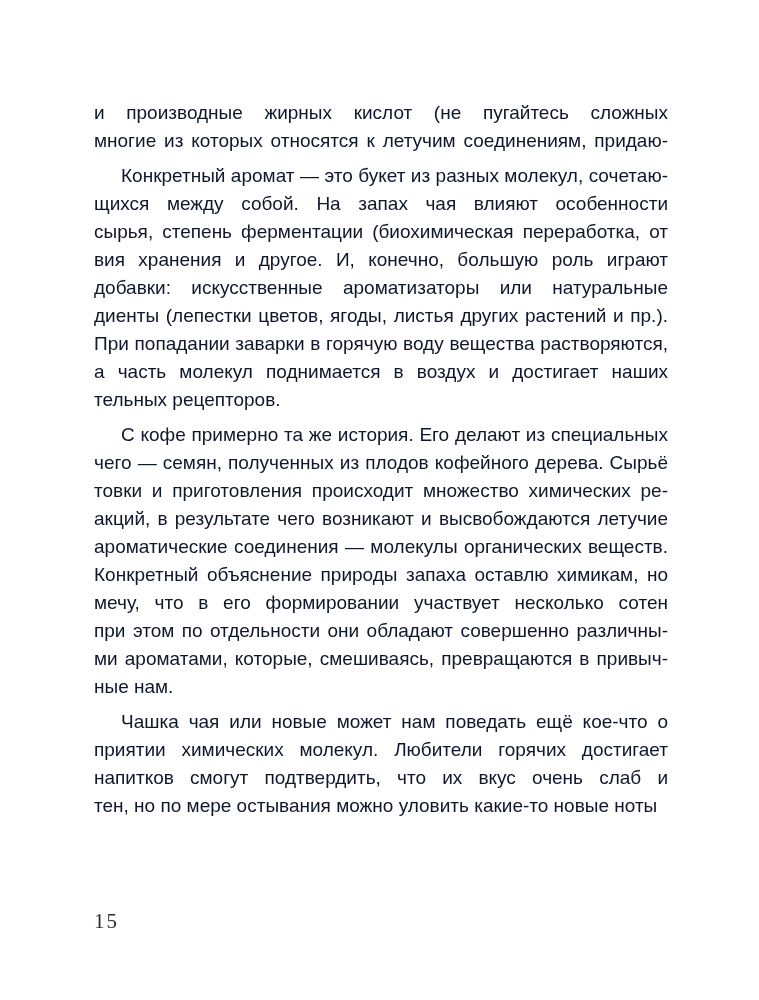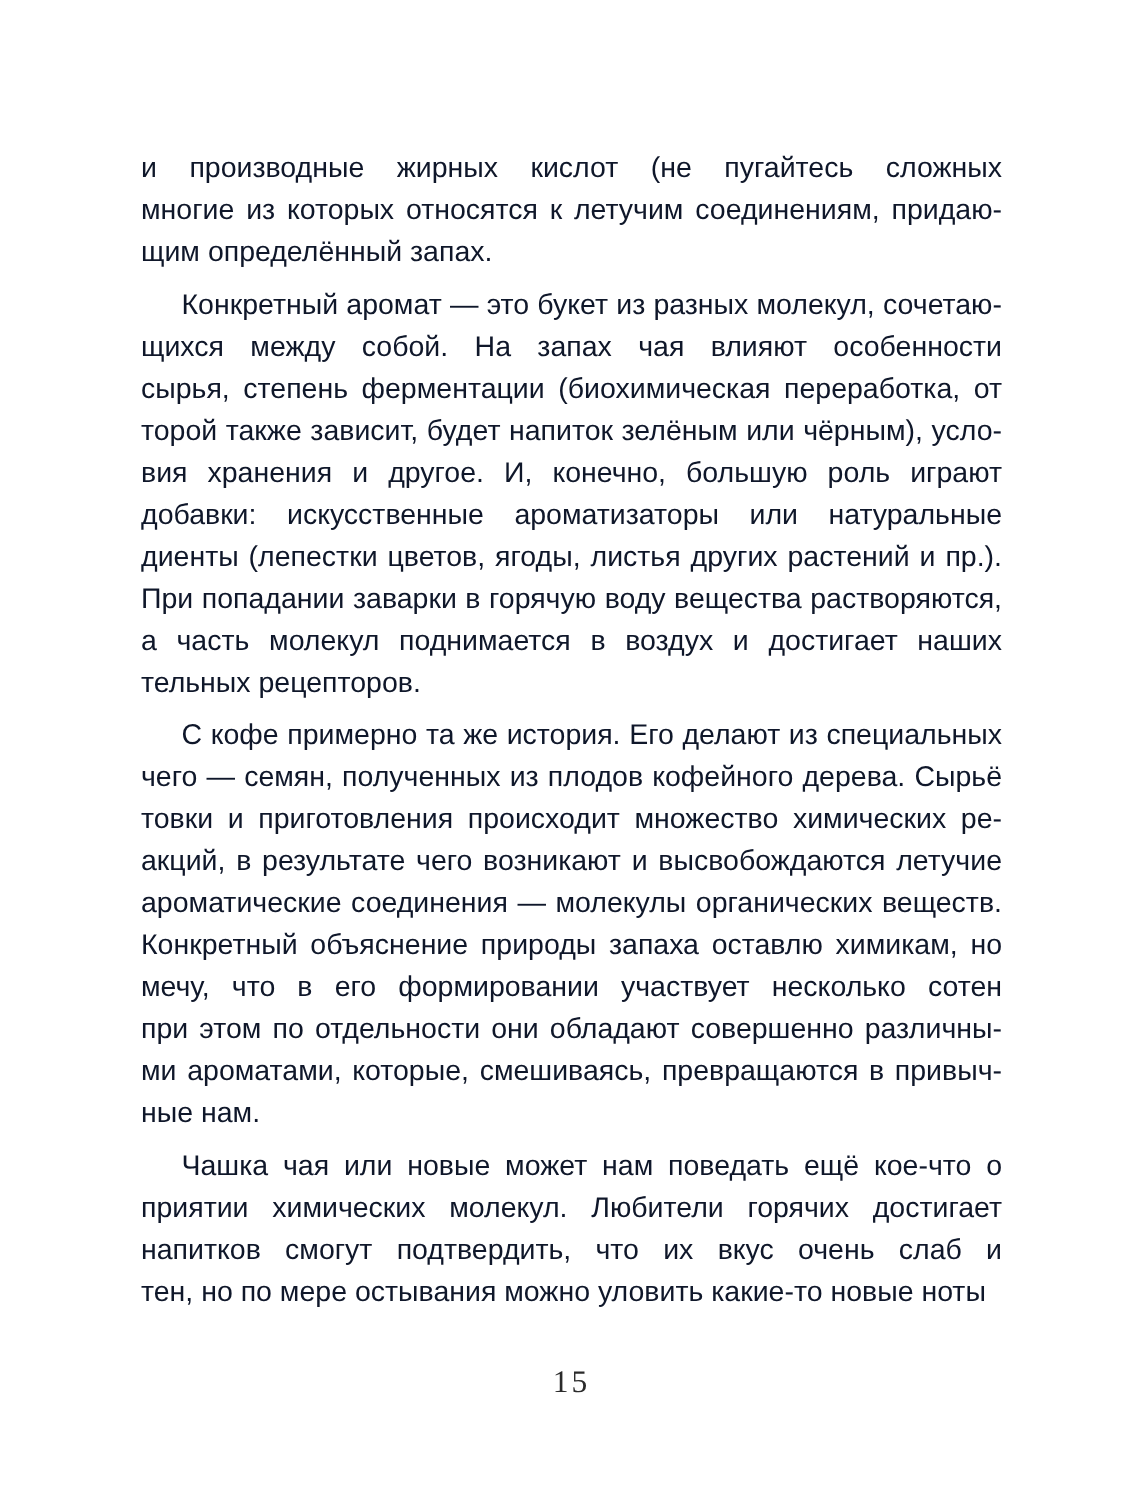--- a/index.html
+++ b/index.html
@@ -45,42 +45,39 @@
     text-align-last: left;
   }
   .line.indent {
     text-indent: 27px;
   }
   .page-number {
     position: absolute;
     left: 94px;
     top: 909px;
     width: 574px;
-    text-align: center;
     font-family: "Liberation Serif", "DejaVu Serif", serif;
     font-size: 21px;
     letter-spacing: 2px;
     color: #2b2b2b;
   }
 </style>
 </head>
 <body>
 
 <div class="book-page">
   <div class="text-block">
       <div class="para">
         <div class="line">и производные жирных кислот (не пугайтесь сложных названий),</div>
         <div class="line">многие из которых относятся к летучим соединениям, придаю-</div>
-        <div class="line last">щим определённый запах.</div>
       </div>
       <div class="para">
         <div class="line indent">Конкретный аромат — это букет из разных молекул, сочетаю-</div>
         <div class="line">щихся между собой. На запах чая влияют особенности обработки</div>
         <div class="line">сырья, степень ферментации (биохимическая переработка, от ко-</div>
-        <div class="line">торой также зависит, будет напиток зелёным или чёрным), усло-</div>
         <div class="line">вия хранения и другое. И, конечно, большую роль играют разные</div>
         <div class="line">добавки: искусственные ароматизаторы или натуральные ингре-</div>
         <div class="line">диенты (лепестки цветов, ягоды, листья других растений и пр.).</div>
         <div class="line">При попадании заварки в горячую воду вещества растворяются,</div>
         <div class="line">а часть молекул поднимается в воздух и достигает наших обоня-</div>
         <div class="line last">тельных рецепторов.</div>
       </div>
       <div class="para">
         <div class="line indent">С кофе примерно та же история. Его делают из специальных</div>
         <div class="line">чего — семян, полученных из плодов кофейного дерева. Сырьё</div>

